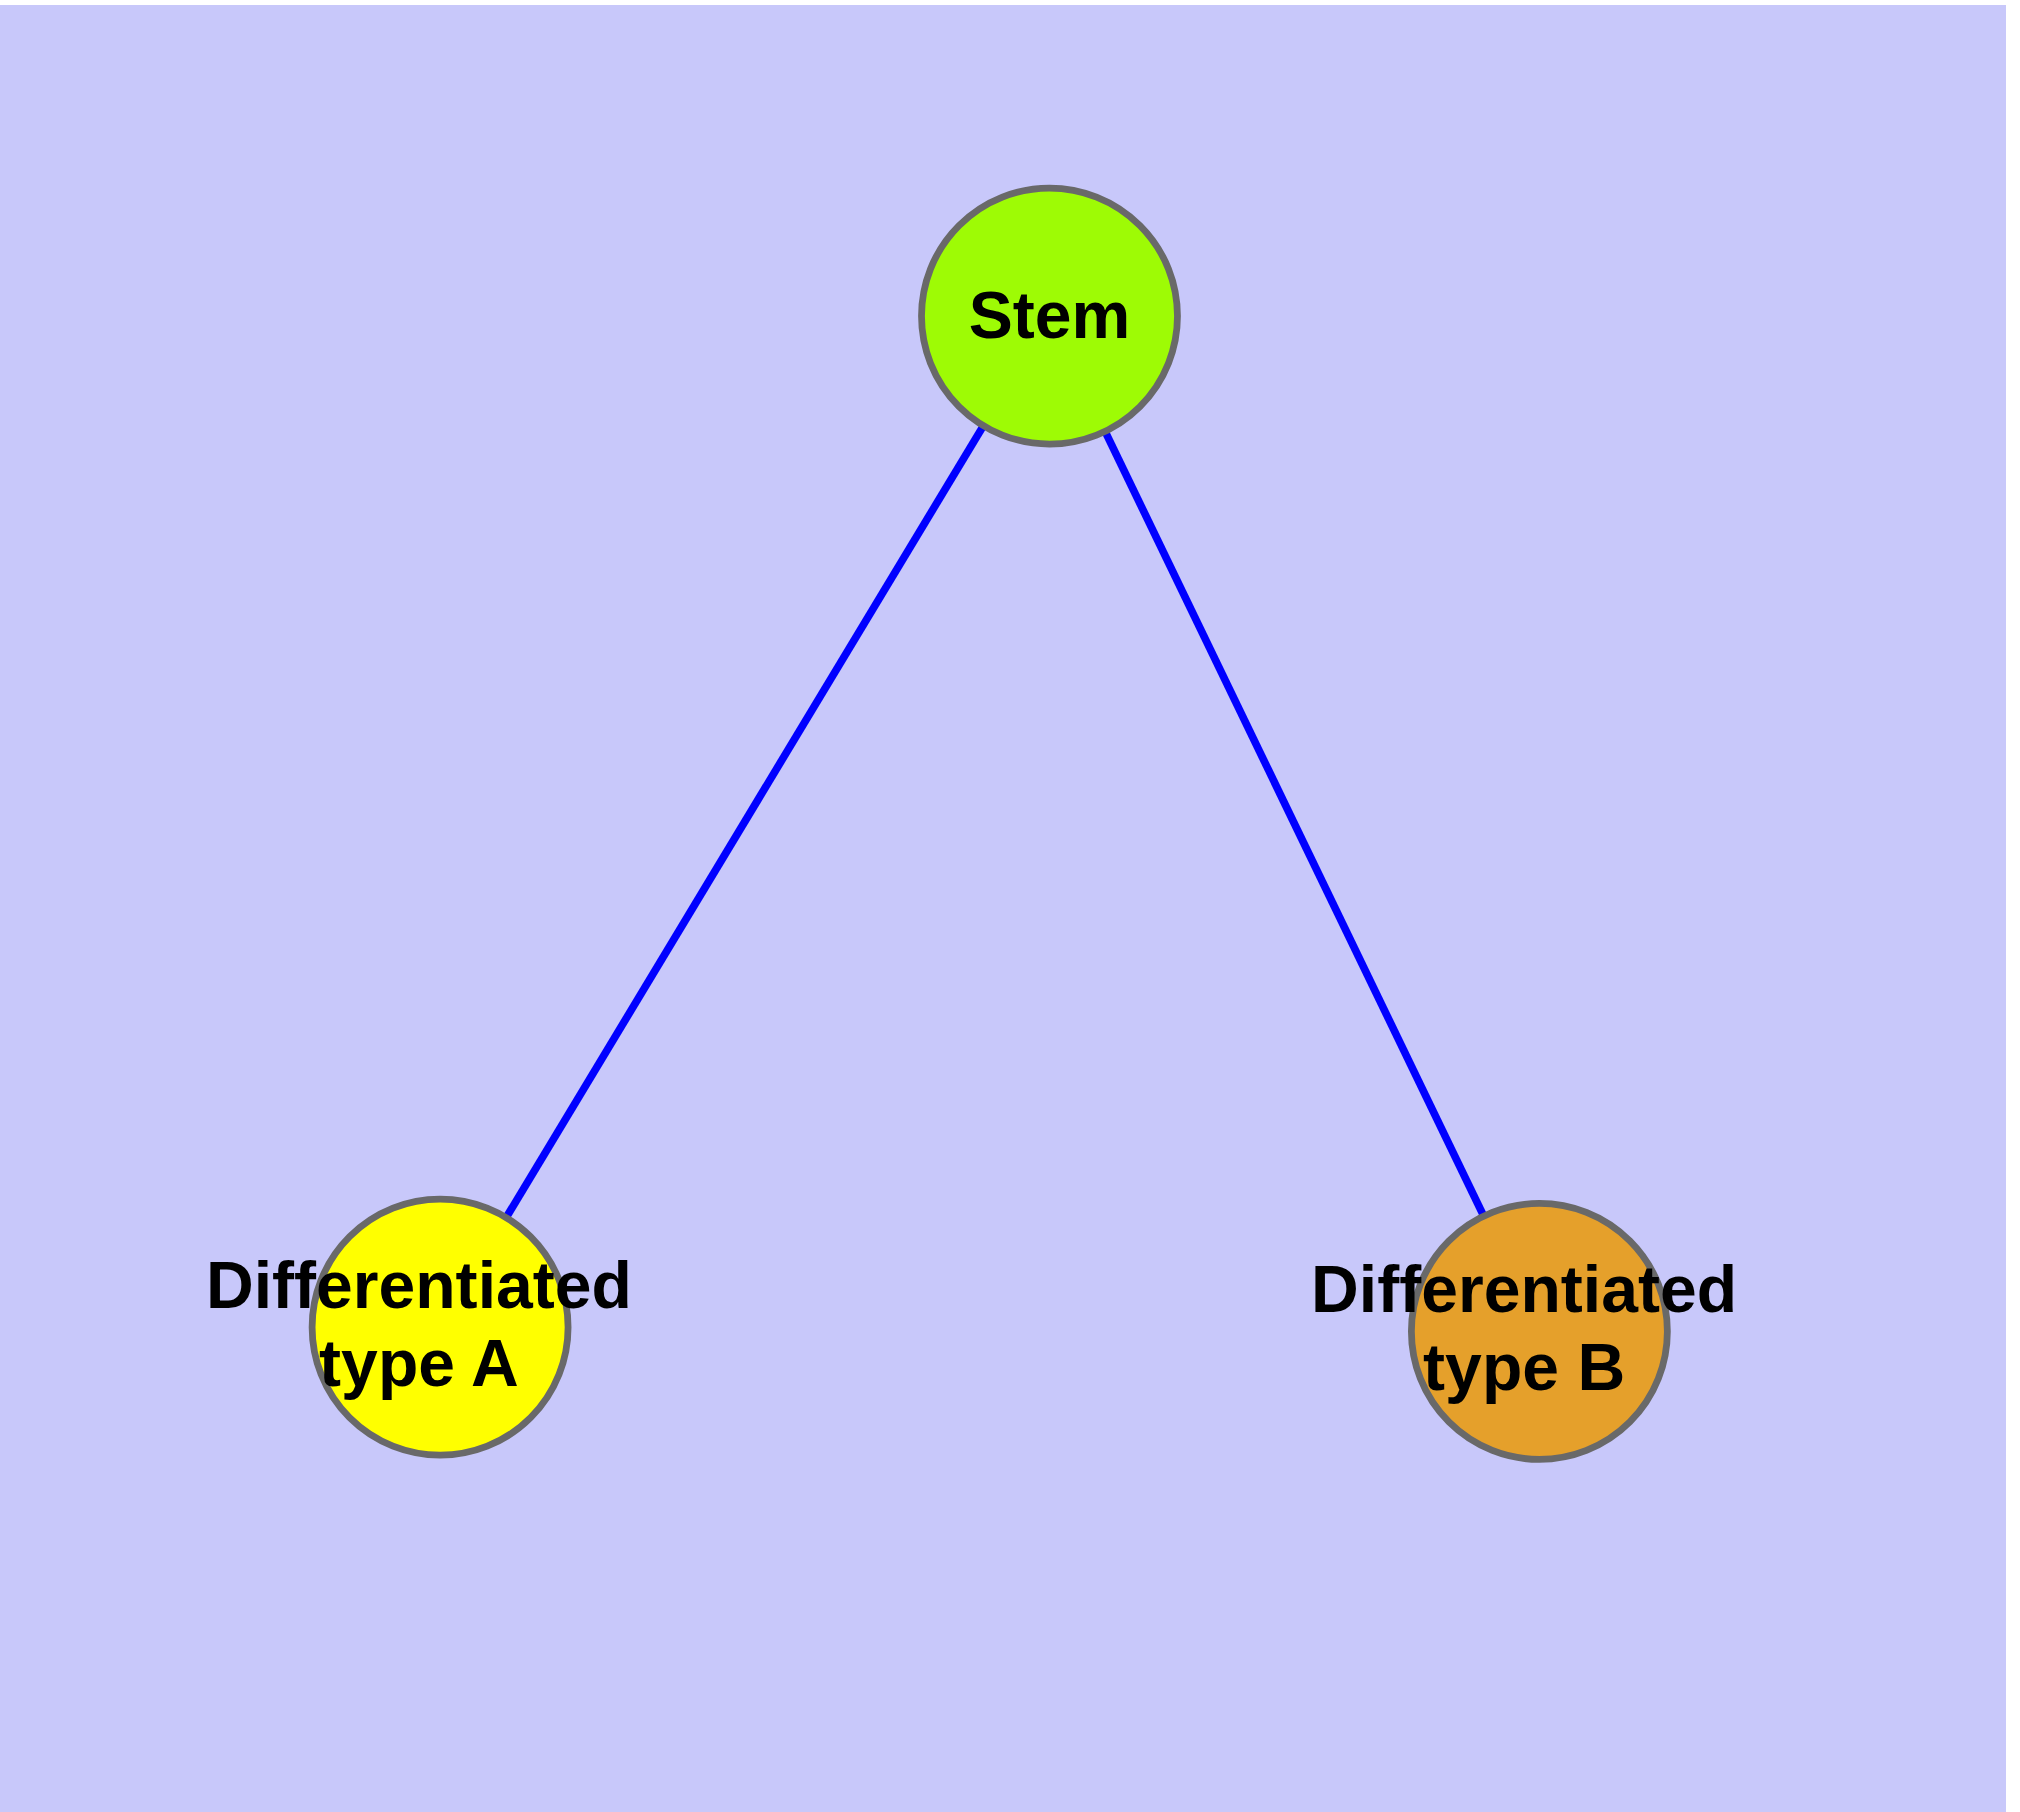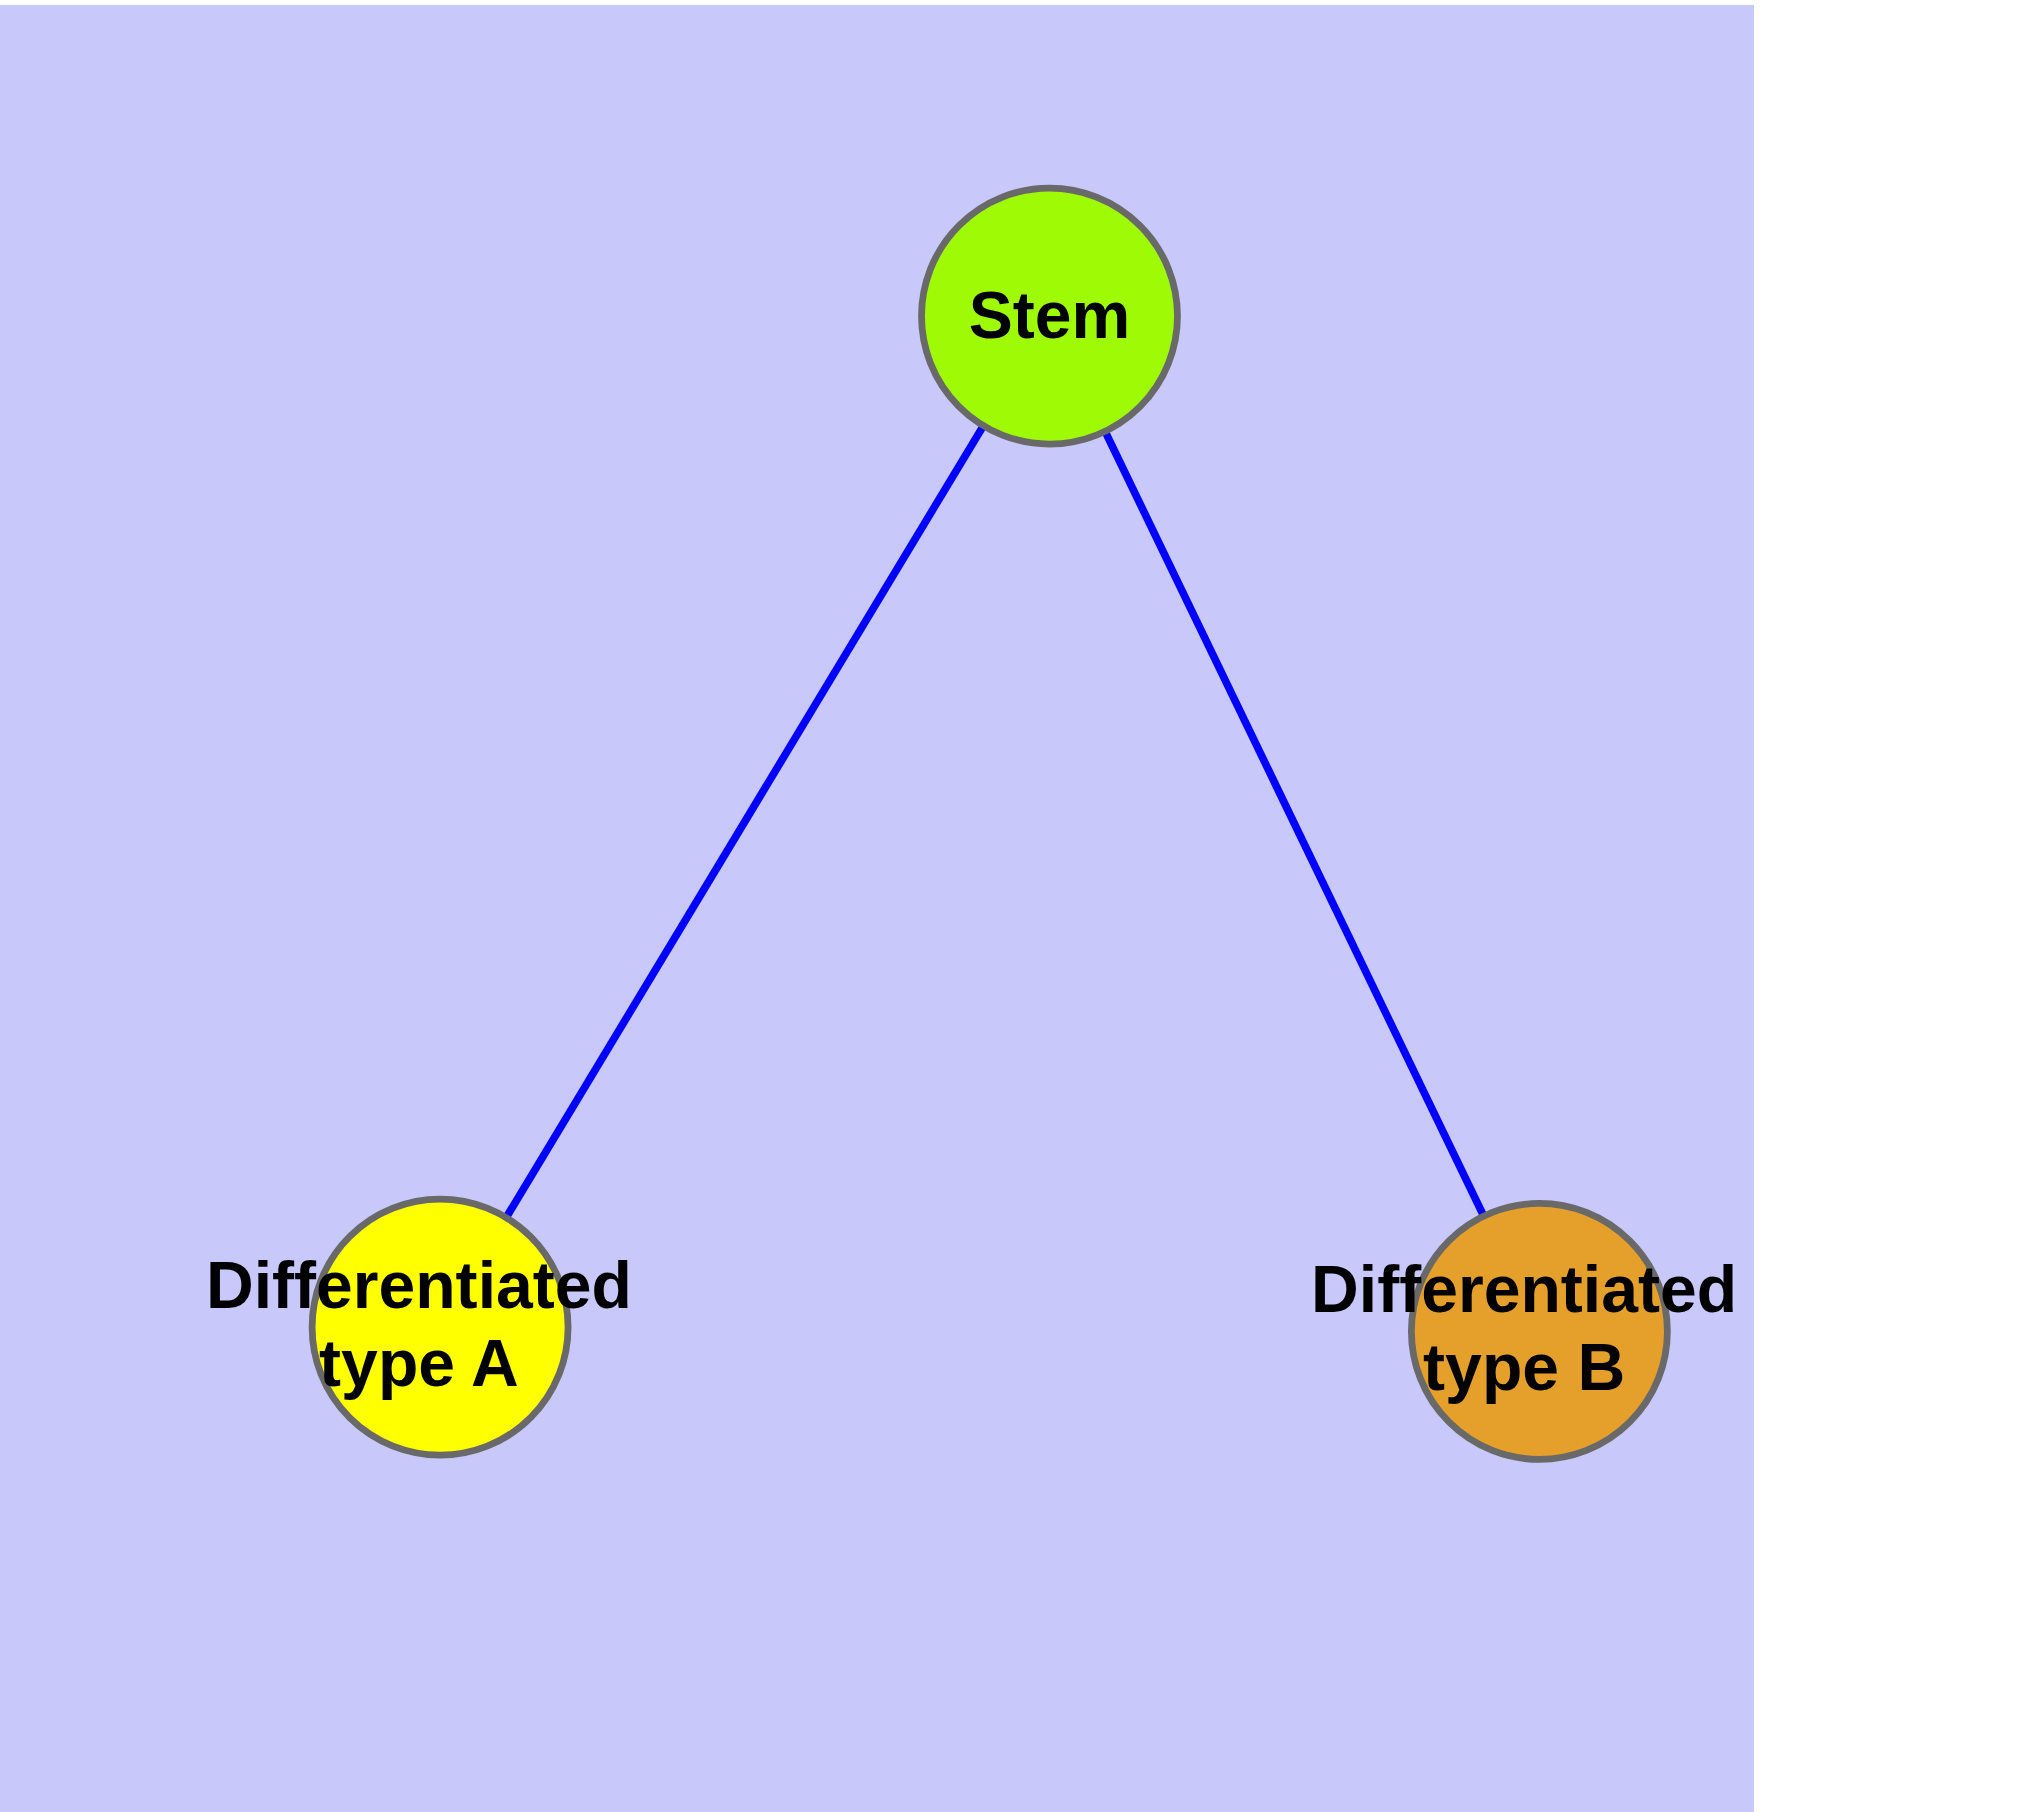--- a/index.html
+++ b/index.html
@@ -47,21 +47,21 @@
     fill: #000000;
     font-size: 78px;
     text-anchor: middle;
     dominant-baseline: middle;
     paint-order: normal;
   }
 </style>
 </head>
 <body>
 
-<div id="canvas" style="width: 1754px; height: 1812px; background: rgb(255, 255, 255);">
+<div id="canvas" style="width: 2006px; height: 1812px; background: rgb(255, 255, 255);">
   <div id="graph-surface" style="top: 5.1px; width: 2021px; height: 1807px; background: rgb(200, 200, 250);">
     <svg id="graph-svg" viewBox="0 0 2384 2132" xmlns="http://www.w3.org/2000/svg" style="width: 2021px; height: 1807px;">
 
       <g>
         <line class="edge-line" x1="1238" y1="367" x2="519" y2="1560" stroke="#0000ff" stroke-width="9"></line>
         <line class="edge-line" x1="1238" y1="367" x2="1816" y2="1565" stroke="#0000ff" stroke-width="9"></line>
       </g>
 
       <g>
 

